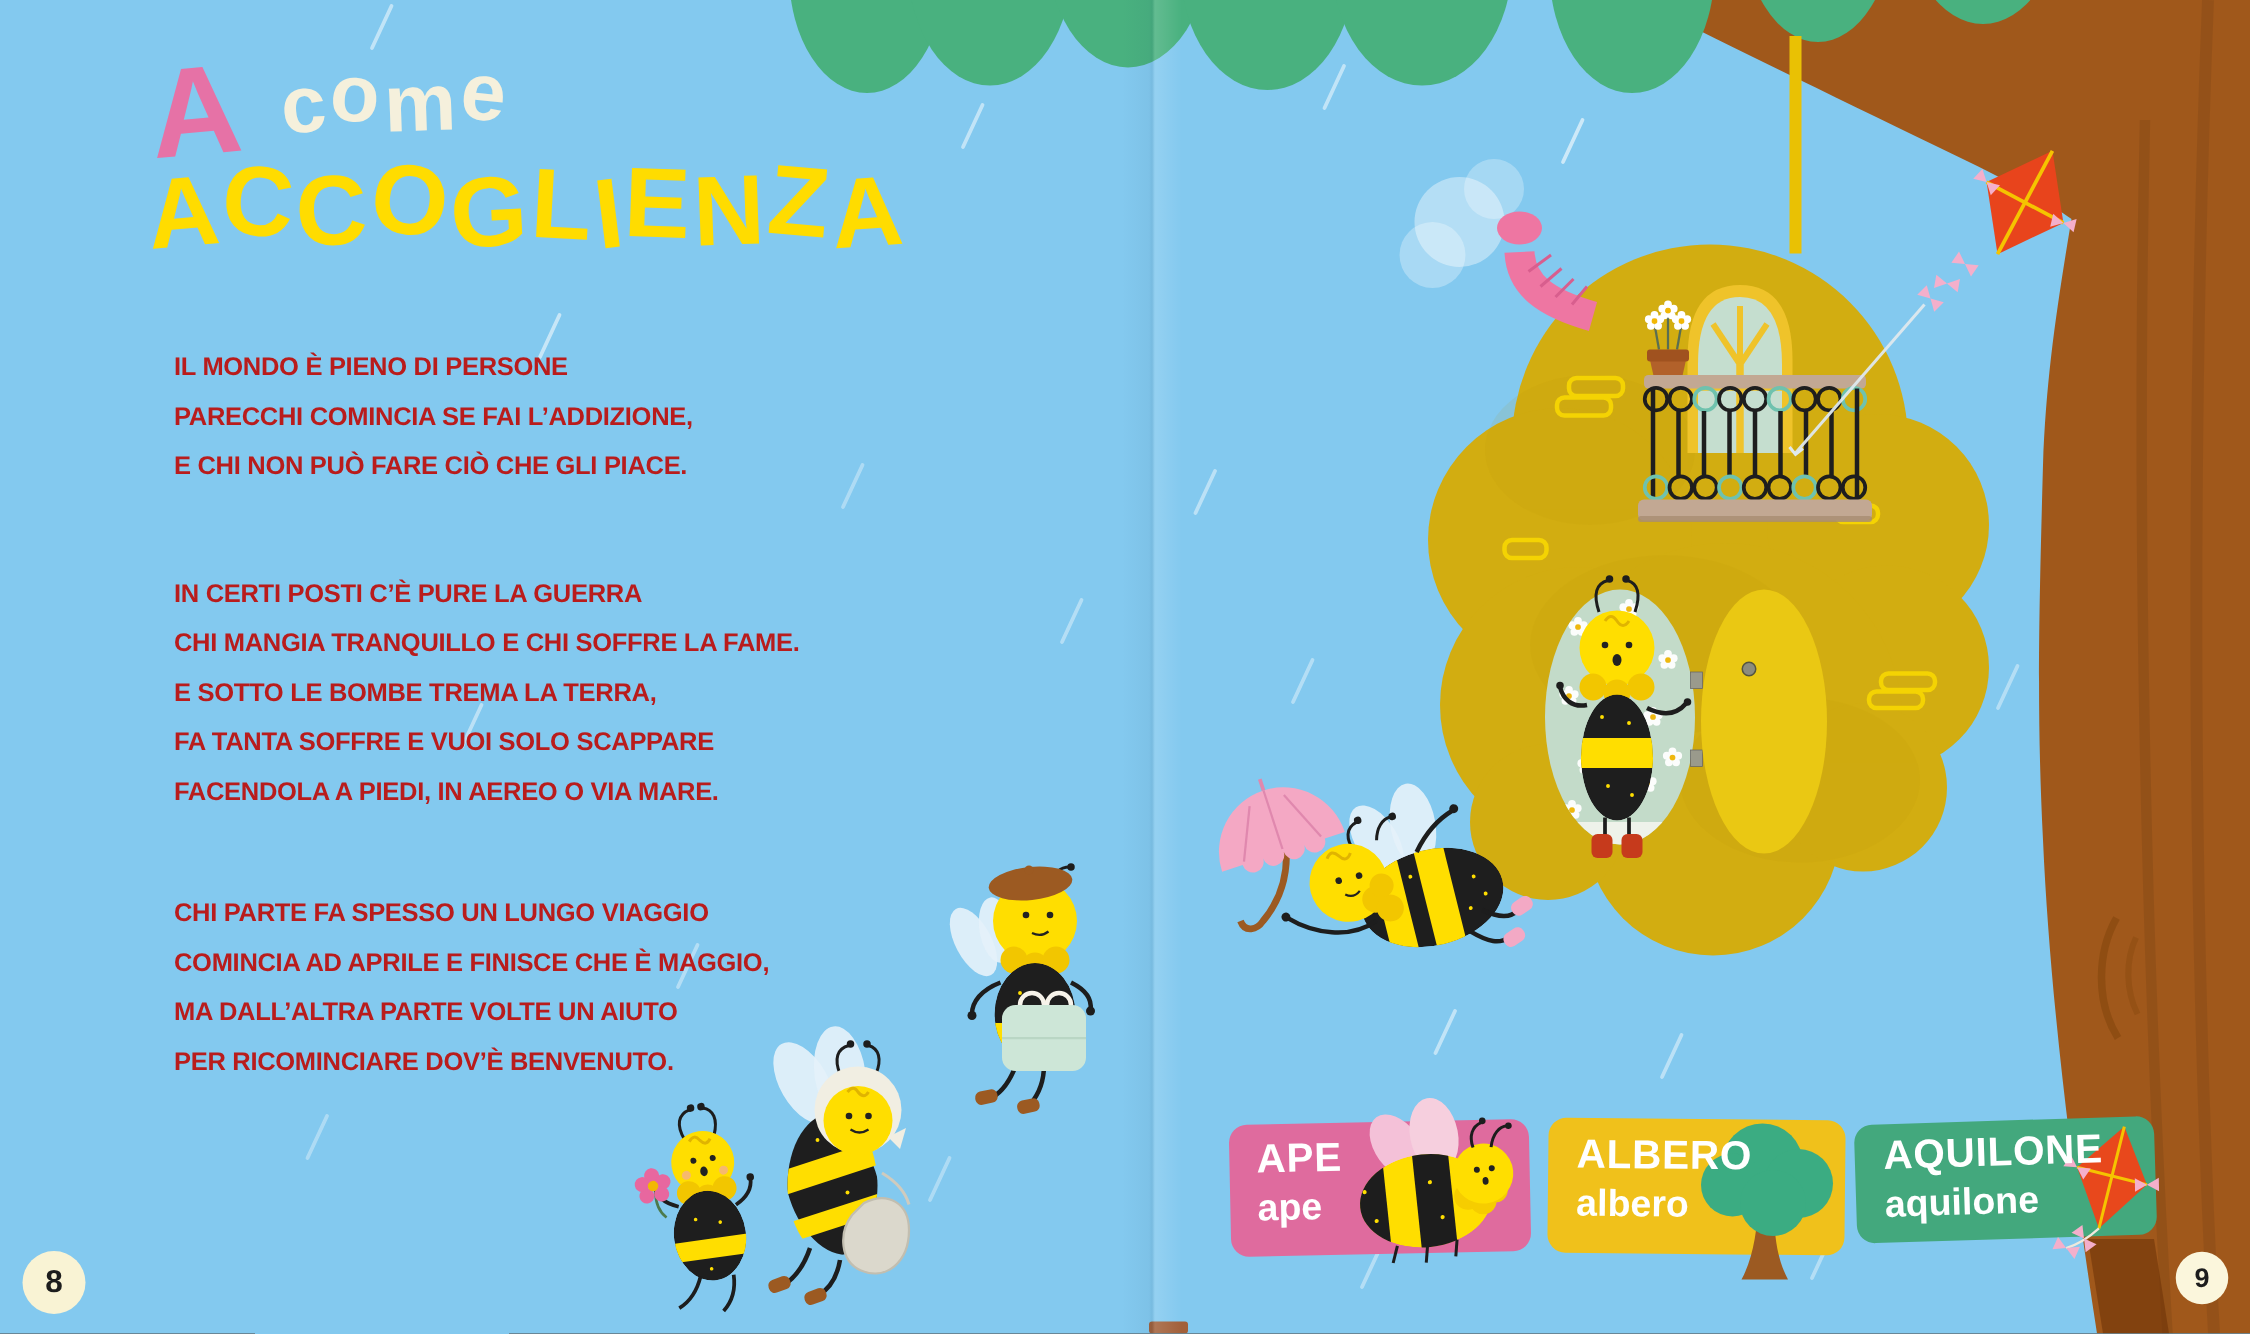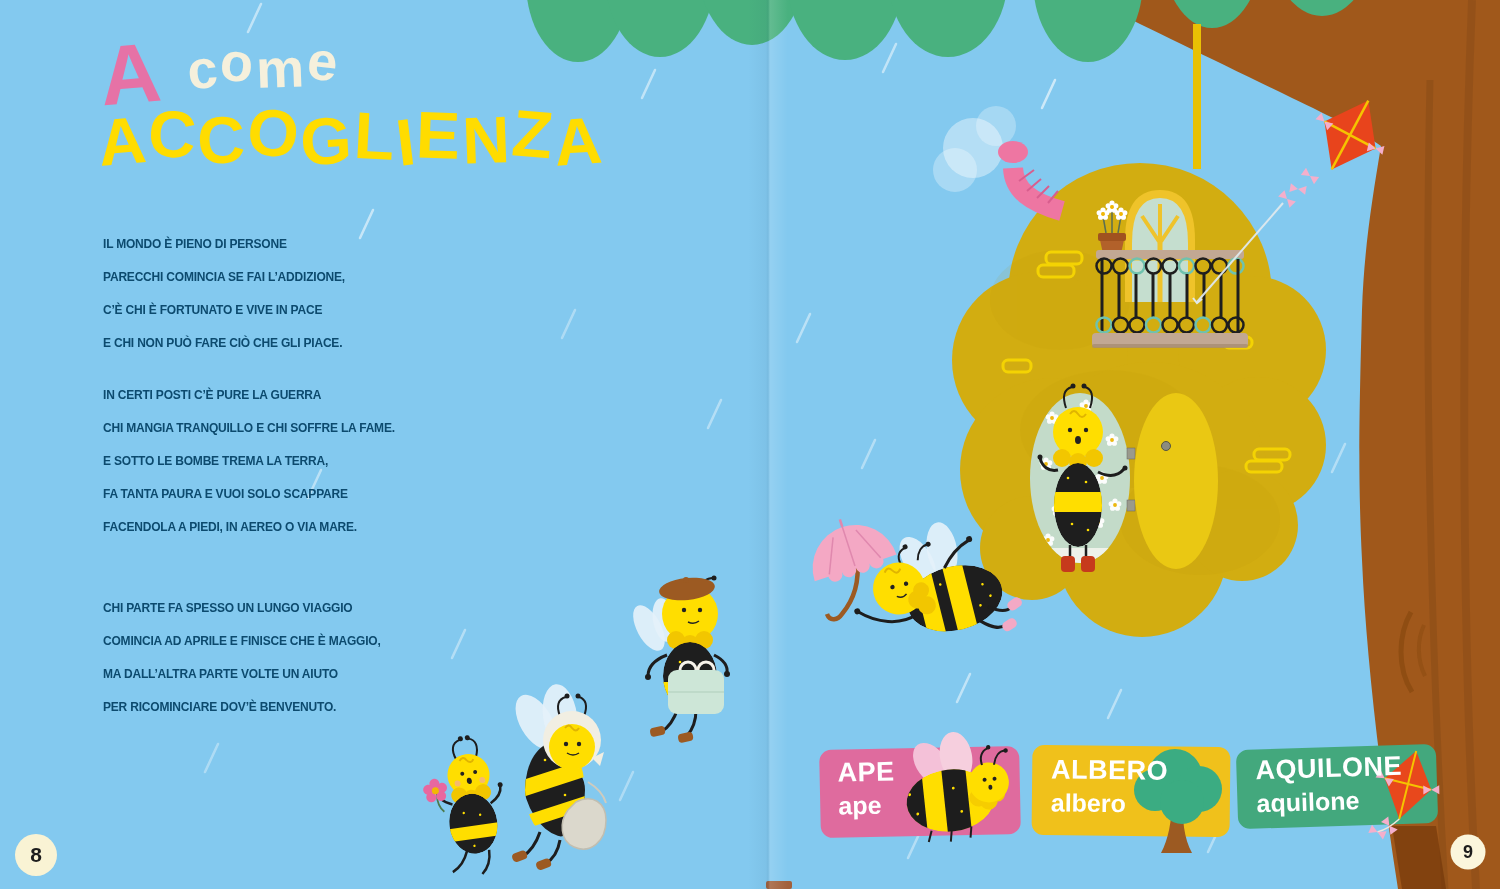--- a/index.html
+++ b/index.html
@@ -5,21 +5,21 @@
   html,body{margin:0;padding:0;background:#555;}
   .canvas{position:relative;width:1500px;height:889px;overflow:hidden;
           background:#83C9EF;font-family:"Liberation Sans",sans-serif;}
   .scene{position:absolute;left:0;top:0;}
   .seam{position:absolute;left:748px;top:0;width:40px;height:889px;
         background:linear-gradient(90deg,rgba(0,0,0,0) 0%,rgba(20,60,90,.05) 45%,rgba(20,60,90,.10) 50%,rgba(255,255,255,.14) 55%,rgba(255,255,255,0) 100%);}
   .title-row{position:absolute;left:100px;top:26px;white-space:nowrap;}
   .title-a{display:inline-block;font-size:84px;font-weight:800;color:#E672A6;transform:rotate(-5deg);}
   .title-come{display:inline-block;margin-left:26px;font-size:54px;font-weight:700;color:#F5F0DC;vertical-align:18px;letter-spacing:3px;}
   .title-word{position:absolute;left:98px;top:100px;font-size:66px;font-weight:800;color:#FFDC00;letter-spacing:2px;white-space:nowrap;}
-  .poem{position:absolute;left:103px;width:480px;color:#0c4a6e;font-size:12px;font-weight:600;letter-spacing:-.2px;}
+  .poem{position:absolute;left:116px;width:480px;color:#b91c1c;font-size:17px;font-weight:600;letter-spacing:-.2px;}
   .poem .line{line-height:33px;white-space:nowrap;}
   #stanza-1{top:228px;} #stanza-2{top:379px;} #stanza-3{top:592px;}
   .card-text{position:absolute;color:#fff;line-height:1;}
   .card-text .w{font-size:27px;font-weight:700;letter-spacing:.5px;}
   .card-text .l{font-size:25px;font-weight:600;margin-top:7px;}
   #card-text-0{left:838px;top:759px;transform:rotate(-1.2deg);}
   #card-text-1{left:1051px;top:757px;transform:rotate(.6deg);}
   #card-text-2{left:1256px;top:755px;transform:rotate(-1.8deg);}
   .pagenum{position:absolute;text-align:center;color:#1d1d1d;font-weight:700;}
   #pagenum-left{left:15px;top:834px;width:42px;height:42px;line-height:42px;font-size:21px;}
@@ -528,28 +528,27 @@
 
   <div>
     <div class="title-row">
       <span class="title-a">A</span><span class="title-come"><span style="display: inline-block; transform: rotate(-5deg) translateY(3px);">c</span><span style="display: inline-block; transform: rotate(4deg) translateY(-4px);">o</span><span style="display: inline-block; transform: rotate(-2deg) translateY(2px);">m</span><span style="display: inline-block; transform: rotate(6deg) translateY(-5px);">e</span></span>
     </div>
     <div class="title-word"><span style="display: inline-block; transform: rotate(-5deg) translateY(3px);">A</span><span style="display: inline-block; transform: rotate(4deg) translateY(-4px);">C</span><span style="display: inline-block; transform: rotate(-2deg) translateY(2px);">C</span><span style="display: inline-block; transform: rotate(6deg) translateY(-5px);">O</span><span style="display: inline-block; transform: rotate(-3deg) translateY(3px);">G</span><span style="display: inline-block; transform: rotate(3deg) translateY(-2px);">L</span><span style="display: inline-block; transform: rotate(-7deg) translateY(4px);">I</span><span style="display: inline-block; transform: rotate(2deg) translateY(-3px);">E</span><span style="display: inline-block; transform: rotate(-2deg) translateY(2px);">N</span><span style="display: inline-block; transform: rotate(5deg) translateY(-4px);">Z</span><span style="display: inline-block; transform: rotate(-4deg) translateY(3px);">A</span></div>
 
     <div class="poem" id="stanza-1">
       <div class="line">IL MONDO È PIENO DI PERSONE</div>
       <div class="line">PARECCHI COMINCIA SE FAI L’ADDIZIONE,</div>
-      <div class="line">C’È CHI È FORTUNATO E VIVE IN PACE</div>
       <div class="line">E CHI NON PUÒ FARE CIÒ CHE GLI PIACE.</div>
     </div>
     <div class="poem" id="stanza-2">
       <div class="line">IN CERTI POSTI C’È PURE LA GUERRA</div>
       <div class="line">CHI MANGIA TRANQUILLO E CHI SOFFRE LA FAME.</div>
       <div class="line">E SOTTO LE BOMBE TREMA LA TERRA,</div>
-      <div class="line">FA TANTA PAURA E VUOI SOLO SCAPPARE</div>
+      <div class="line">FA TANTA SOFFRE E VUOI SOLO SCAPPARE</div>
       <div class="line">FACENDOLA A PIEDI, IN AEREO O VIA MARE.</div>
     </div>
     <div class="poem" id="stanza-3">
       <div class="line">CHI PARTE FA SPESSO UN LUNGO VIAGGIO</div>
       <div class="line">COMINCIA AD APRILE E FINISCE CHE È MAGGIO,</div>
       <div class="line">MA DALL’ALTRA PARTE VOLTE UN AIUTO</div>
       <div class="line">PER RICOMINCIARE DOV’È BENVENUTO.</div>
     </div>
     <div class="pagenum" id="pagenum-left">8</div>
   </div>

